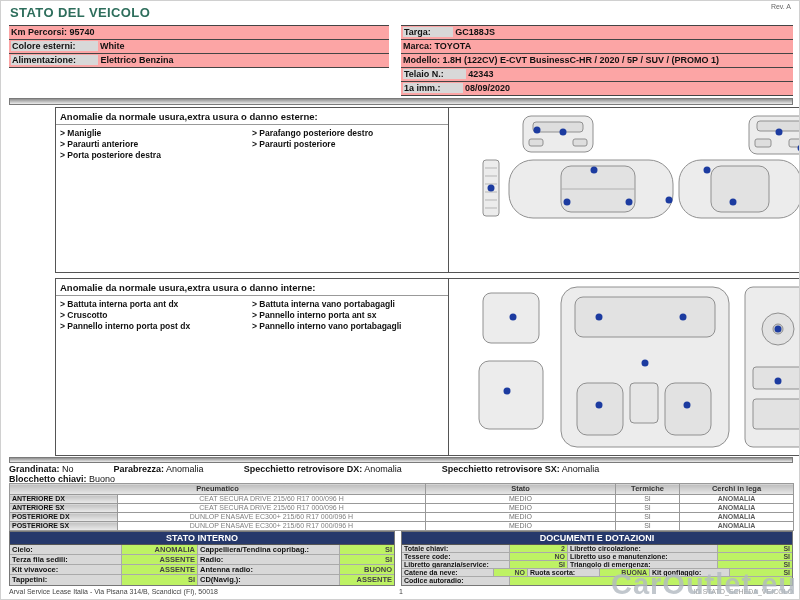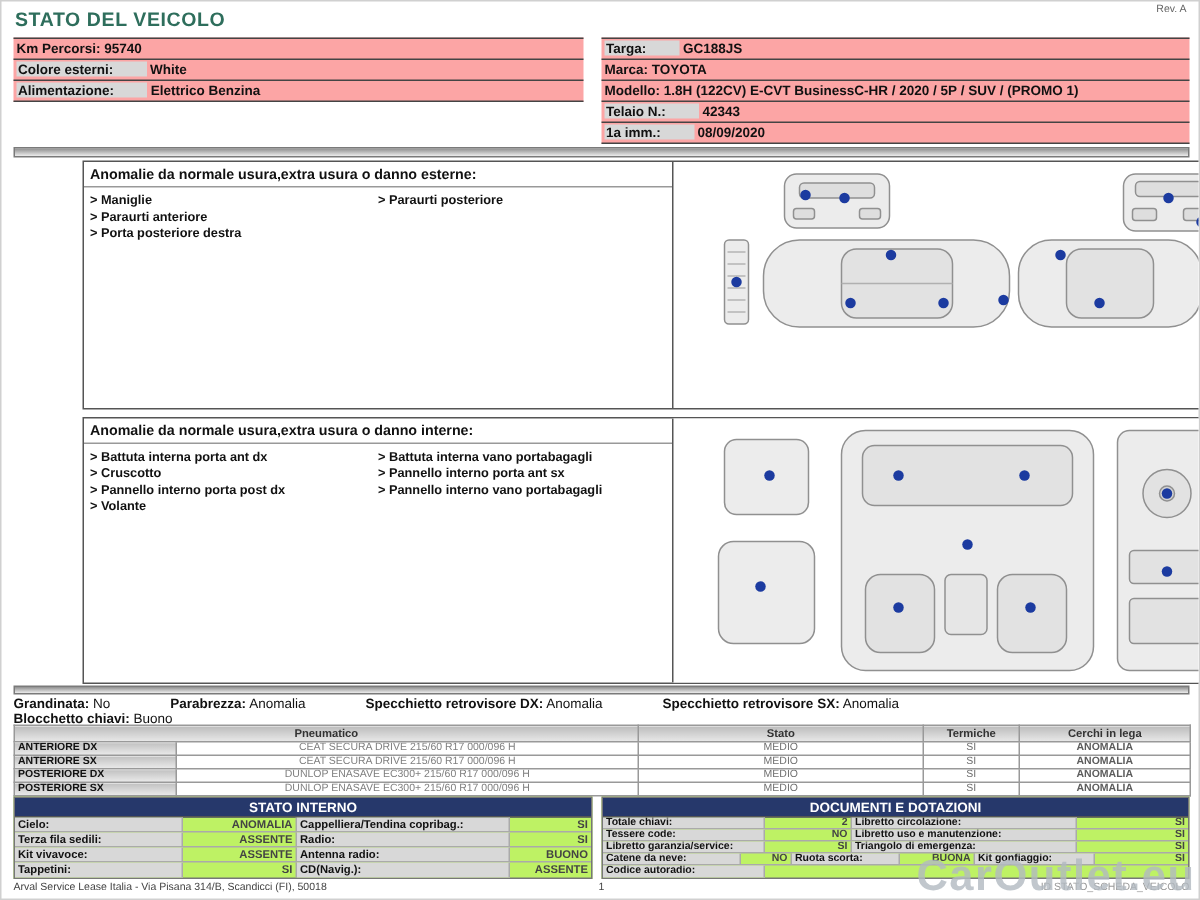--- a/index.html
+++ b/index.html
@@ -127,20 +127,21 @@
   <div class="section" id="sec-exterior">
     <div class="sec-left">
       <div class="sec-head">Anomalie da normale usura,extra usura o danno esterne:</div>
       <div class="sec-lists">
         <div class="sec-col">
           <div>&gt; Maniglie</div>
           <div>&gt; Paraurti anteriore</div>
           <div>&gt; Porta posteriore destra</div>
         </div>
         <div class="sec-col">
+          <div>&gt; Parafango posteriore destro</div>
           <div>&gt; Paraurti posteriore</div>
         </div>
       </div>
     </div>
     <div class="sec-right">
       <svg width="388" height="164" viewBox="0 0 388 164">
         <g fill="#ececec" stroke="#909090" stroke-width="1">
           <rect x="34" y="52" width="16" height="56" rx="3"></rect>
           <rect x="360" y="52" width="16" height="56" rx="3"></rect>
           <g>
@@ -198,21 +199,20 @@
   </div>
 
   <div class="section" id="sec-interior">
     <div class="sec-left">
       <div class="sec-head">Anomalie da normale usura,extra usura o danno interne:</div>
       <div class="sec-lists">
         <div class="sec-col">
           <div>&gt; Battuta interna porta ant dx</div>
           <div>&gt; Cruscotto</div>
           <div>&gt; Pannello interno porta post dx</div>
-          <div>&gt; Volante</div>
         </div>
         <div class="sec-col">
           <div>&gt; Battuta interna vano portabagagli</div>
           <div>&gt; Pannello interno porta ant sx</div>
           <div>&gt; Pannello interno vano portabagagli</div>
         </div>
       </div>
     </div>
     <div class="sec-right">
       <svg width="388" height="176" viewBox="0 0 388 176">

